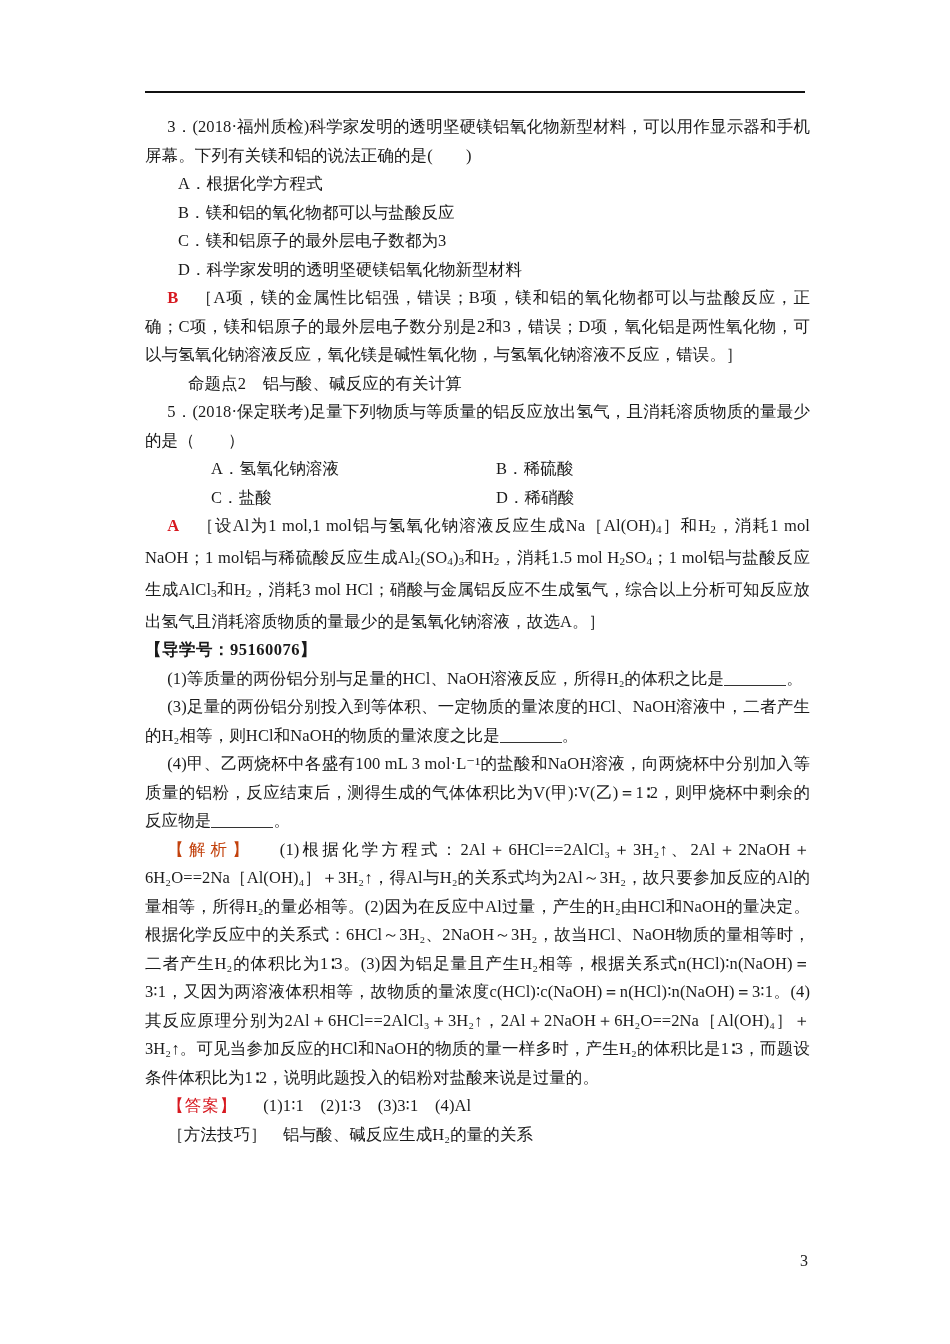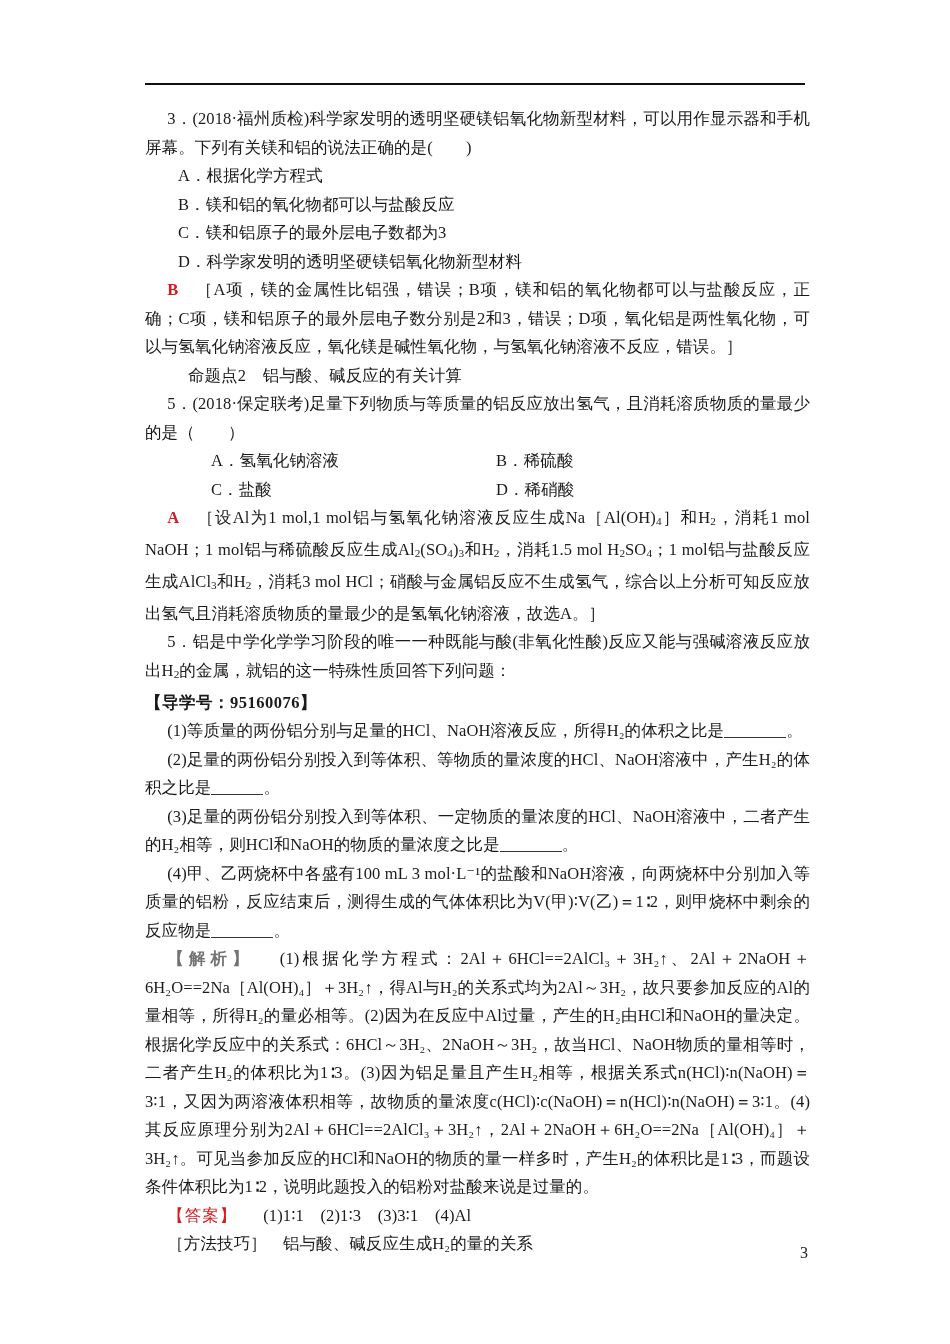--- a/index.html
+++ b/index.html
@@ -10,21 +10,21 @@
   body {
     width: 950px;
     height: 1344px;
     position: relative;
     font-family: "Liberation Serif", "DejaVu Serif", serif;
     color: #1a1a1a;
     overflow: hidden;
   }
   .page {
     position: absolute;
-    left: 0; top: 0;
+    left: 0; top: 8px;
     width: 950px;
     height: 1004px;
     box-sizing: border-box;
   }
   .header-rule {
     position: absolute;
     left: 145px;
     top: 83px;
     width: 660px;
     height: 0;
@@ -55,22 +55,22 @@
   .opt-row .c2 {
     display: inline-block;
     width: 318px;
   }
   .ans-red {
     color: #d71920;
     font-weight: bold;
     letter-spacing: 1px;
   }
   .blue-tag {
-    color: #737373;
-    font-weight: bold;
+    color: #c2410c;
+    font-weight: normal;
     letter-spacing: 2px;
   }
   .red-tag {
     color: #d71920;
     font-weight: normal;
     letter-spacing: 1px;
   }
   .daoxue {
     display: block;
     text-align: left;
@@ -120,26 +120,24 @@
     <p class="indent1"><span class="ans-red">B</span><span class="gap"></span><span>［A项，镁的金属性比铝强，错误；B项，镁和铝的氧化物都可以与盐酸反应，正确；C项，镁和铝原子的最外层电子数分别是2和3，错误；D项，氧化铝是两性氧化物，可以与氢氧化钠溶液反应，氧化镁是碱性氧化物，与氢氧化钠溶液不反应，错误。］</span></p>
 
     <p class="subhead">命题点2　铝与酸、碱反应的有关计算</p>
 
     <p class="indent1">5．(2018·保定联考)足量下列物质与等质量的铝反应放出氢气，且消耗溶质物质的量最少的是（　　）</p>
     <p class="opt-row"><span class="c2">A．氢氧化钠溶液</span><span>B．稀硫酸</span></p>
     <p class="opt-row"><span class="c2">C．盐酸</span><span>D．稀硝酸</span></p>
 
     <p class="indent1"><span class="ans-red">A</span><span class="gap"></span><span>［设Al为1 mol,1 mol铝与氢氧化钠溶液反应生成Na［Al(OH)</span><sub>4</sub><span>］和H</span><sub>2</sub><span>，消耗1 mol NaOH；1 mol铝与稀硫酸反应生成Al</span><sub>2</sub><span>(SO</span><sub>4</sub><span>)</span><sub>3</sub><span>和H</span><sub>2</sub><span>，消耗1.5 mol H</span><sub>2</sub><span>SO</span><sub>4</sub><span>；1 mol铝与盐酸反应生成AlCl</span><sub>3</sub><span>和H</span><sub>2</sub><span>，消耗3 mol HCl；硝酸与金属铝反应不生成氢气，综合以上分析可知反应放出氢气且消耗溶质物质的量最少的是氢氧化钠溶液，故选A。］</span></p>
 
-    <p class="indent1"><span>5．铝是中学化学学习阶段的唯一一种既能与酸(非氧化性酸)反应又能与强碱溶液反应放出H</span><sub>2</sub><span>的金属，就铝的这一特殊性质回答下列问题：</span></p>
 
     <p class="daoxue">【导学号：95160076】</p>
 
     <p class="indent1"><span>(1)等质量的两份铝分别与足量的HCl、NaOH溶液反应，所得H₂的体积之比是</span><span class="blank"></span>。</p>
-    <p class="indent1"><span>(2)足量的两份铝分别投入到等体积、等物质的量浓度的HCl、NaOH溶液中，产生H₂的体积之比是</span><span class="blank-sm"></span>。</p>
     <p class="indent1"><span>(3)足量的两份铝分别投入到等体积、一定物质的量浓度的HCl、NaOH溶液中，二者产生的H₂相等，则HCl和NaOH的物质的量浓度之比是</span><span class="blank"></span>。</p>
     <p class="indent1"><span>(4)甲、乙两烧杯中各盛有100 mL 3 mol·L⁻¹的盐酸和NaOH溶液，向两烧杯中分别加入等质量的铝粉，反应结束后，测得生成的气体体积比为V(甲)∶V(乙)＝1∶2，则甲烧杯中剩余的反应物是</span><span class="blank"></span>。</p>
 
     <p class="indent1"><span class="blue-tag">【解析】</span><span class="gap-lg"></span><span>(1)根据化学方程式：2Al＋6HCl==2AlCl₃＋3H₂↑、2Al＋2NaOH＋6H₂O==2Na［Al(OH)₄］＋3H₂↑，得Al与H₂的关系式均为2Al～3H₂，故只要参加反应的Al的量相等，所得H₂的量必相等。(2)因为在反应中Al过量，产生的H₂由HCl和NaOH的量决定。根据化学反应中的关系式：6HCl～3H₂、2NaOH～3H₂，故当HCl、NaOH物质的量相等时，二者产生H₂的体积比为1∶3。(3)因为铝足量且产生H₂相等，根据关系式n(HCl)∶n(NaOH)＝3∶1，又因为两溶液体积相等，故物质的量浓度c(HCl)∶c(NaOH)＝n(HCl)∶n(NaOH)＝3∶1。(4)其反应原理分别为2Al＋6HCl==2AlCl₃＋3H₂↑，2Al＋2NaOH＋6H₂O==2Na［Al(OH)₄］＋3H₂↑。可见当参加反应的HCl和NaOH的物质的量一样多时，产生H₂的体积比是1∶3，而题设条件体积比为1∶2，说明此题投入的铝粉对盐酸来说是过量的。</span></p>
 
     <p class="indent1"><span class="red-tag">【答案】</span><span class="gap-lg"></span><span>(1)1∶1　(2)1∶3　(3)3∶1　(4)Al</span></p>
 
     <p class="indent1"><span>［方法技巧］</span><span class="gap"></span><span>铝与酸、碱反应生成H₂的量的关系</span></p>
 
 

